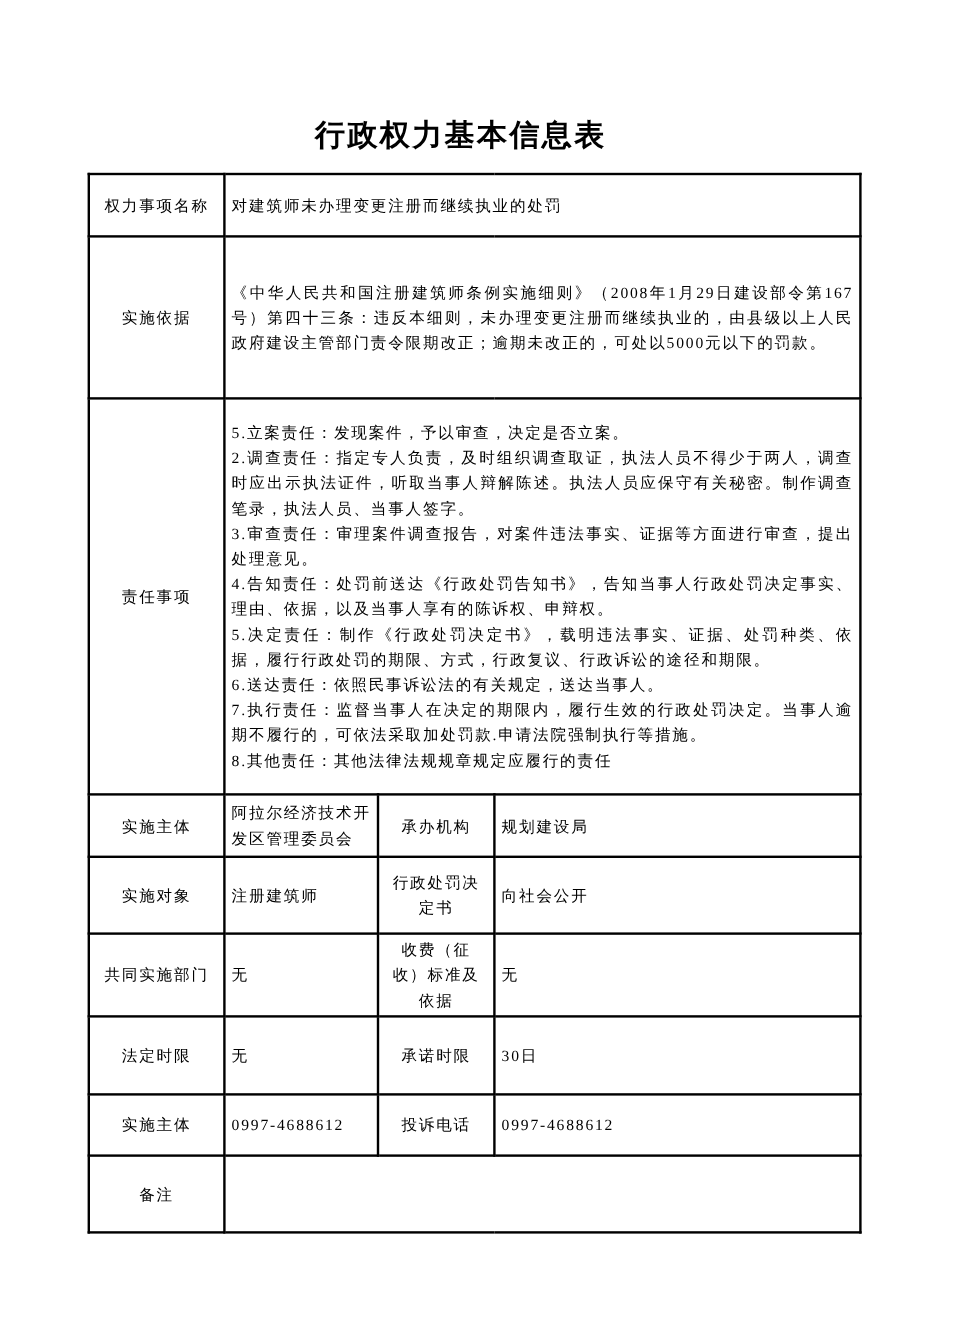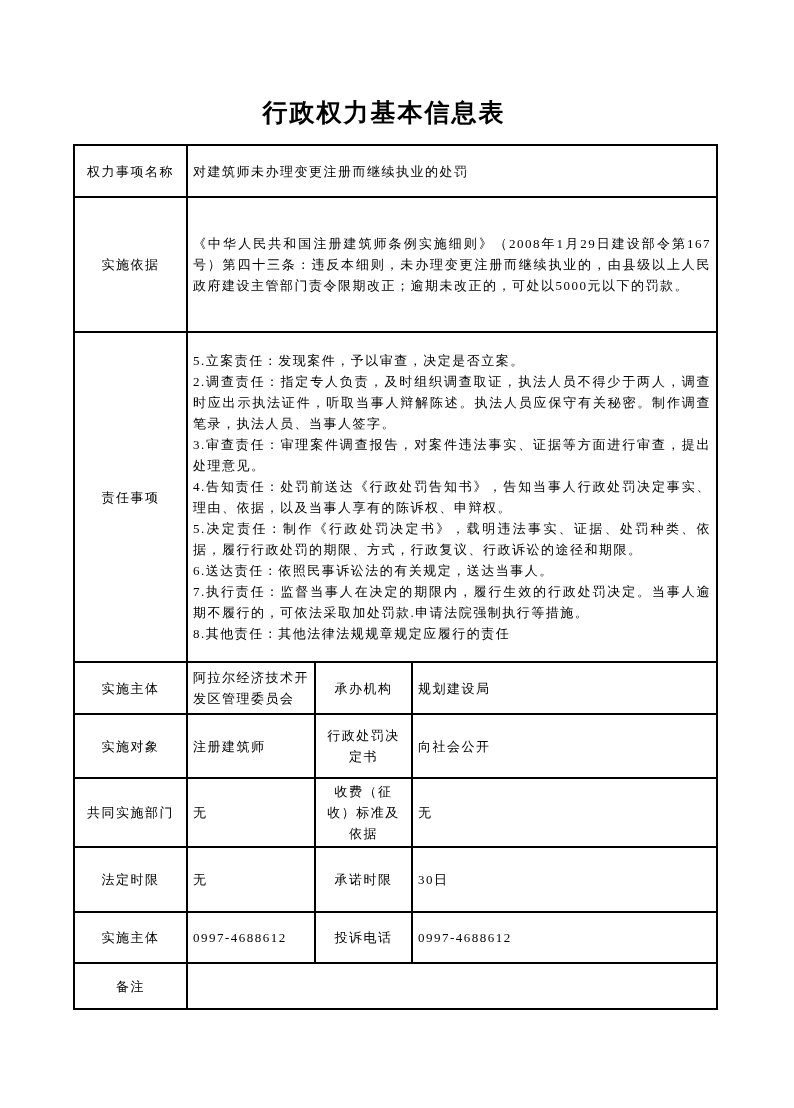--- a/index.html
+++ b/index.html
@@ -130,20 +130,20 @@
       <td class="center">30日</td>
     </tr>
 
     <tr style="height:51px">
       <td class="label">实施主体</td>
       <td class="center">0997-4688612</td>
       <td class="label">投诉电话</td>
       <td class="center">0997-4688612</td>
     </tr>
 
-    <tr style="height:46px">
+    <tr style="height:64px">
       <td class="label">备注</td>
       <td class="just" colspan="3"></td>
     </tr>
   </tbody>
     </table>
 
 </div>
 
 </body></html>

